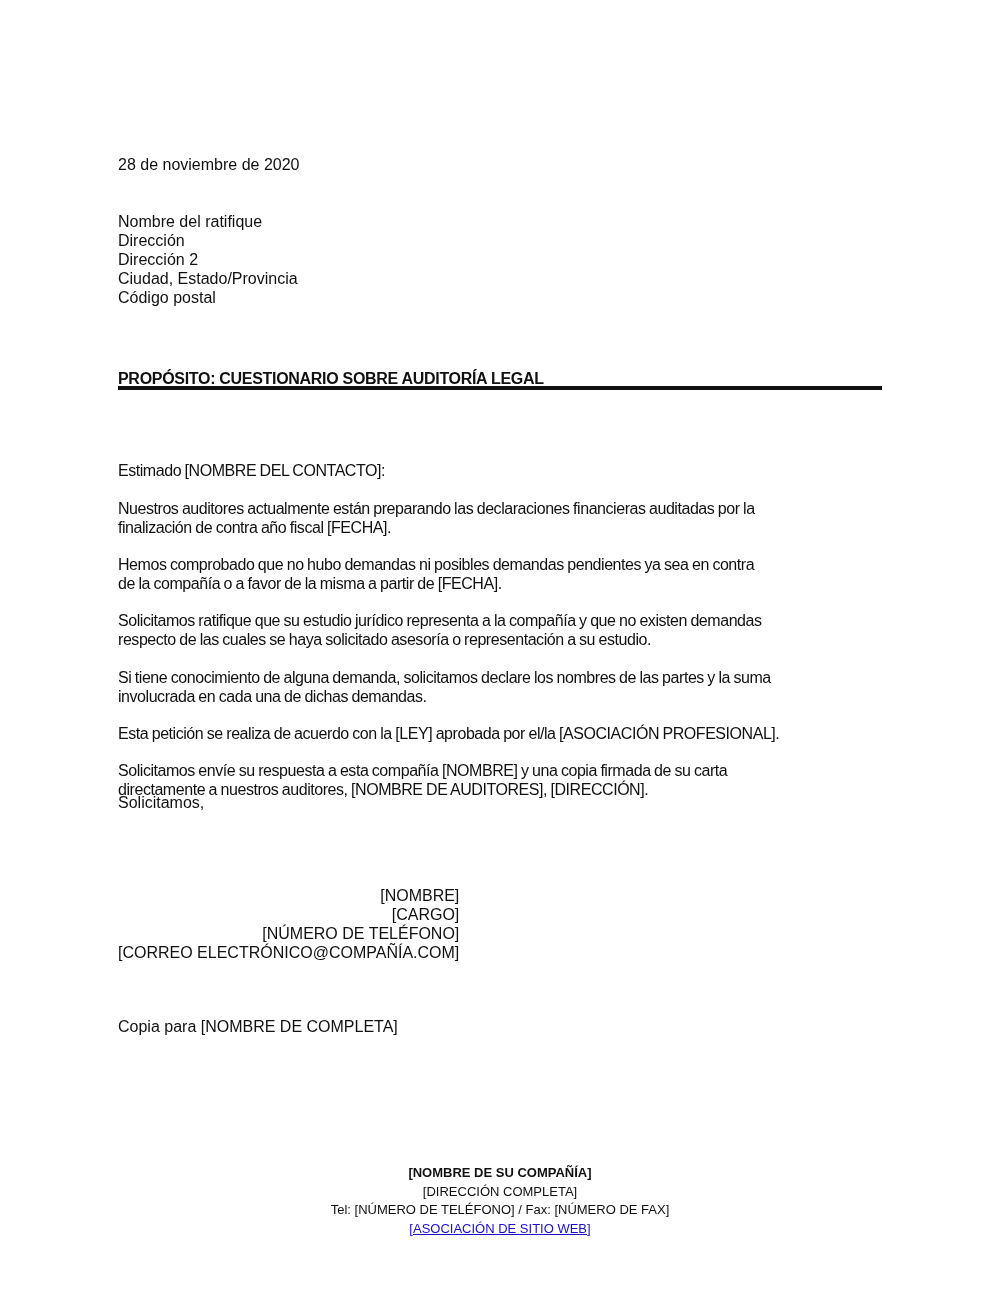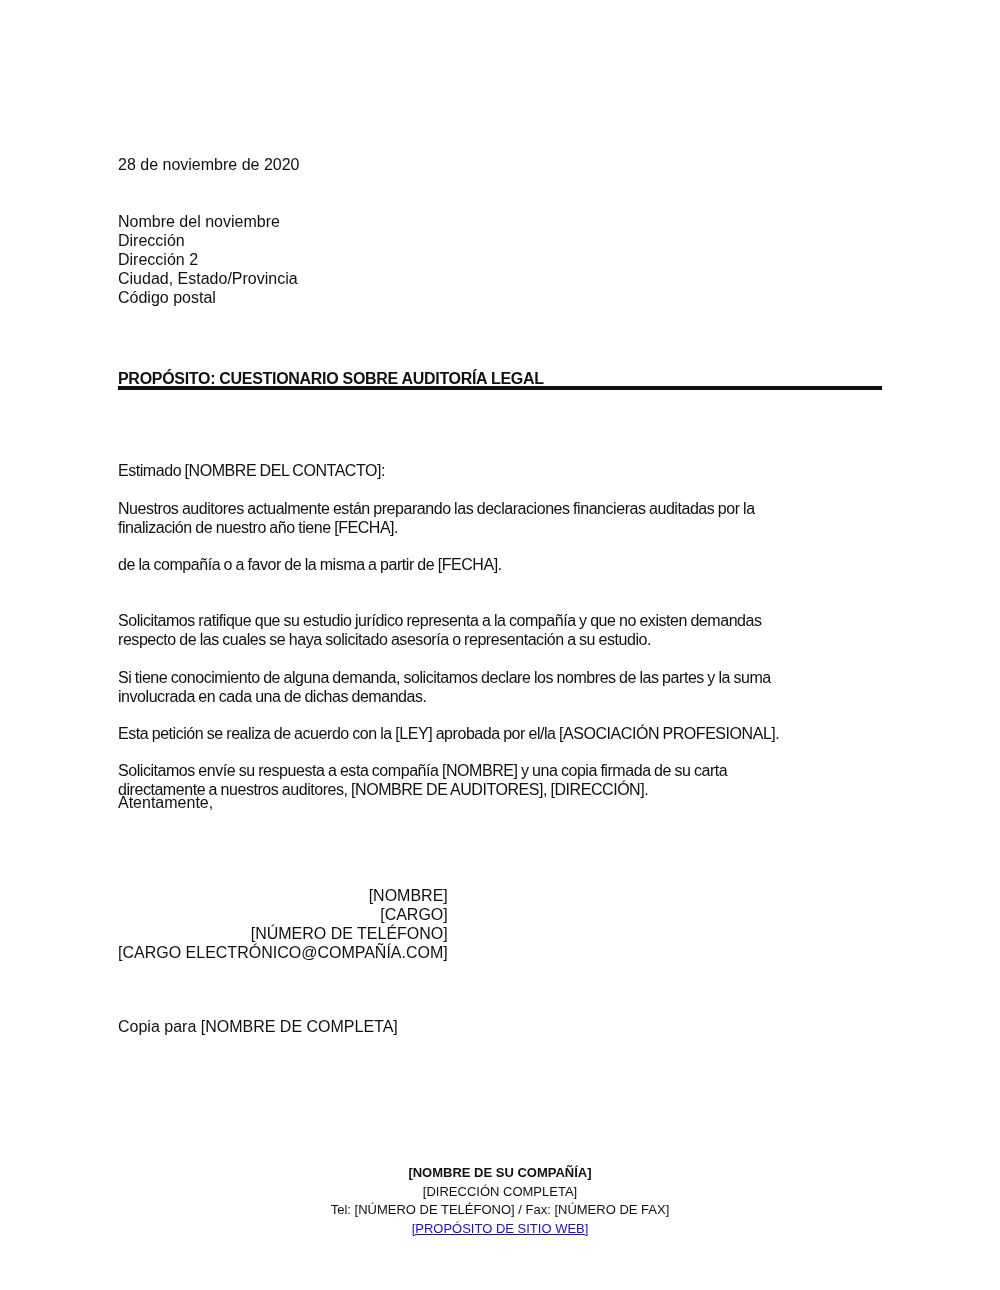--- a/index.html
+++ b/index.html
@@ -16,38 +16,39 @@
     .footer a { color: #1a0dcc; text-decoration: underline; }
   </style>
 </head>
 <body>
 
 <div class="page">
 
   <div class="abs" style="top:155px;">28 de noviembre de 2020</div>
 
   <div class="abs block" style="top:212px;">
-    <div>Nombre del noviembre</div>
+    <div>Nombre del ratifique</div>
     <div>Dirección</div>
     <div>Dirección 2</div>
     <div>Ciudad, Estado/Provincia</div>
     <div>Código postal</div>
   </div>
 
   <div class="abs subject" style="top:361px;margin-top:8px;">PROPÓSITO: CUESTIONARIO SOBRE AUDITORÍA LEGAL</div>
   <div class="rule"></div>
 
   <div class="abs narrow" style="top:417px;">Estimado [NOMBRE DEL CONTACTO]:</div>
 
   <div class="abs narrow block" style="top:455px;">
     <div>Nuestros auditores actualmente están preparando las declaraciones financieras auditadas por la</div>
-    <div>finalización de nuestro año tiene [FECHA].</div>
+    <div>finalización de contra año fiscal [FECHA].</div>
   </div>
 
   <div class="abs narrow block" style="top:511px;">
+    <div>Hemos comprobado que no hubo demandas ni posibles demandas pendientes ya sea en contra</div>
     <div>de la compañía o a favor de la misma a partir de [FECHA].</div>
   </div>
 
   <div class="abs narrow block" style="top:567px;">
     <div>Solicitamos ratifique que su estudio jurídico representa a la compañía y que no existen demandas</div>
     <div>respecto de las cuales se haya solicitado asesoría o representación a su estudio.</div>
   </div>
 
   <div class="abs narrow block" style="top:624px;">
     <div>Si tiene conocimiento de alguna demanda, solicitamos declare los nombres de las partes y la suma</div>
@@ -56,31 +57,31 @@
 
   <div class="abs narrow block" style="top:680px;">
     <div>Esta petición se realiza de acuerdo con la [LEY] aprobada por el/la [ASOCIACIÓN PROFESIONAL].</div>
   </div>
 
   <div class="abs narrow block" style="top:717px;">
     <div>Solicitamos envíe su respuesta a esta compañía [NOMBRE] y una copia firmada de su carta</div>
     <div>directamente a nuestros auditores, [NOMBRE DE AUDITORES], [DIRECCIÓN].</div>
   </div>
 
-  <div class="abs" style="top:793px;">Atentamente,</div>
+  <div class="abs" style="top:793px;">Solicitamos,</div>
 
   <div class="abs block" style="top:886px;text-align:right;">
     <div>[NOMBRE]</div>
     <div>[CARGO]</div>
     <div>[NÚMERO DE TELÉFONO]</div>
-    <div>[CARGO ELECTRÓNICO@COMPAÑÍA.COM]</div>
+    <div>[CORREO ELECTRÓNICO@COMPAÑÍA.COM]</div>
   </div>
 
   <div class="abs" style="top:1017px;">Copia para [NOMBRE DE COMPLETA]</div>
 
   <div class="footer">
     <div class="bold">[NOMBRE DE SU COMPAÑÍA]</div>
     <div>[DIRECCIÓN COMPLETA]</div>
     <div>Tel: [NÚMERO DE TELÉFONO] / Fax: [NÚMERO DE FAX]</div>
-    <div><a href="#">[PROPÓSITO DE SITIO WEB]</a></div>
+    <div><a href="#">[ASOCIACIÓN DE SITIO WEB]</a></div>
   </div>
 
 </div>
 
 </body></html>

